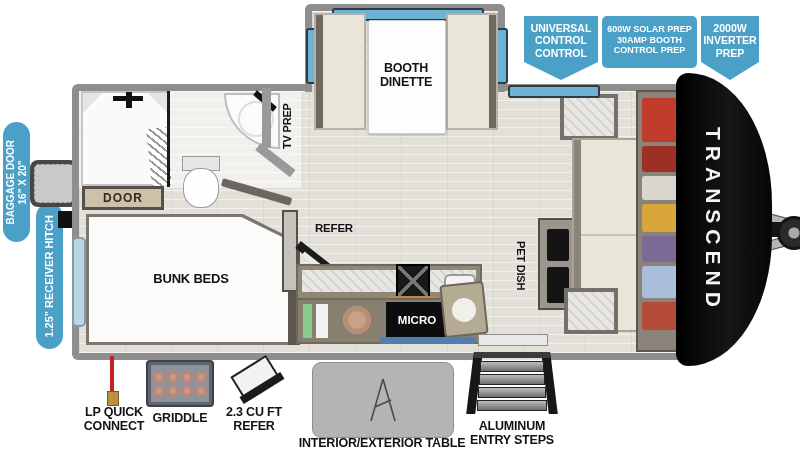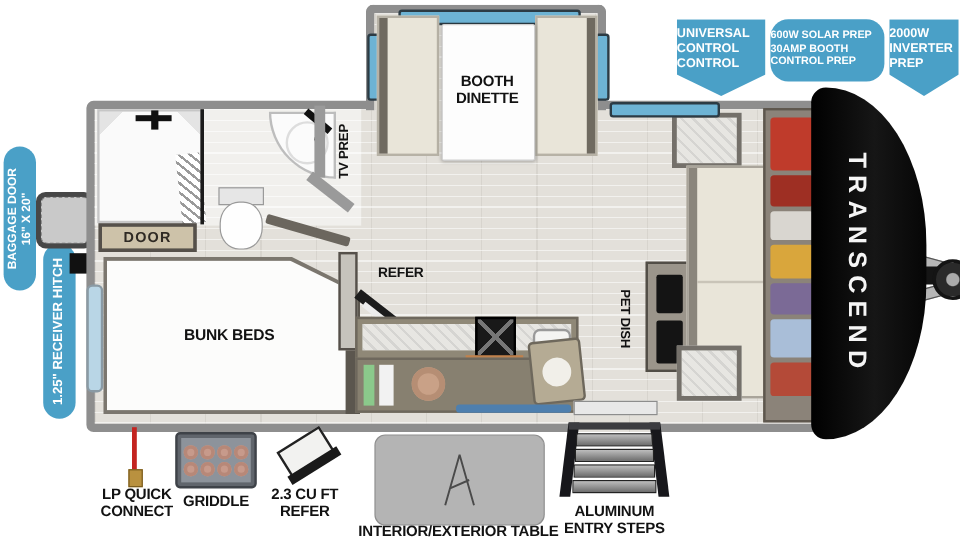--- a/index.html
+++ b/index.html
@@ -1,24 +1,24 @@
 <!DOCTYPE html>
 <html><head>
 <meta charset="utf-8">
 <style>
   html,body{margin:0;padding:0;background:#fff;}
   .canvas{position:relative;width:800px;height:453px;background:#ffffff;overflow:hidden;
           font-family:"Liberation Sans",sans-serif;}
   .abs{position:absolute;}
   
-  .badge{position:absolute;background:#4aa0c7;color:#fff;font-weight:bold;margin-left:40px;}
+  .badge{position:absolute;background:#4aa0c7;color:#fff;font-weight:bold;text-align:center;}
   .badge .bl{display:block;line-height:1.18;}
   .pt-down{clip-path:polygon(0 0,100% 0,100% 72%,50% 100%,0 72%);}
   .pt-up{clip-path:polygon(50% 0,100% 20%,100% 100%,0 100%,0 20%);}
-  .rounded{border-radius:15px;}
+  .rounded{border-radius:5px;}
   
   .pill{position:absolute;background:#4aa0c7;border-radius:14px;color:#fff;font-weight:bold;
         display:flex;align-items:center;justify-content:center;}
   .vtext{writing-mode:vertical-rl;transform:rotate(180deg);white-space:pre-line;
          text-align:center;line-height:1.2;}
   .vtext-down{writing-mode:vertical-rl;white-space:pre-line;text-align:center;line-height:1.1;}
   
   .lbl{position:absolute;color:#121212;font-weight:bold;text-align:center;line-height:1.08;
        white-space:pre-line;letter-spacing:-0.2px;}
   
@@ -130,20 +130,23 @@
   <div class="abs" style="left:296px;top:264px;width:186px;height:38px;background:#8f8877;border:2px solid #6e685d;box-sizing:border-box;">
     <div class="abs marble" style="left:4px;top:4px;right:4px;height:22px;"></div>
   </div>
   <div class="abs" style="left:396px;top:264px;width:34px;height:34px;background:#191919;border:2px solid #000;box-sizing:border-box;background-image:linear-gradient(45deg,transparent 46%,#777 46% 54%,transparent 54%),linear-gradient(-45deg,transparent 46%,#777 46% 54%,transparent 54%);"></div>
   <div class="abs" style="left:388px;top:296px;width:48px;height:7px;background:#c0824e;"></div>
   <div class="abs" style="left:444px;top:274px;width:32px;height:24px;background:#f4f4f2;border:2px solid #9a9a9a;border-radius:6px;box-sizing:border-box;"></div>
   <div class="abs" style="left:296px;top:298px;width:186px;height:46px;background:#878070;border:2px solid #6e685d;box-sizing:border-box;"></div>
   <div class="abs" style="left:303px;top:304px;width:9px;height:34px;background:#8bc98b;"></div>
   <div class="abs" style="left:316px;top:304px;width:12px;height:34px;background:#f2f2f2;"></div>
   <div class="abs" style="left:343px;top:306px;width:28px;height:28px;border-radius:50%;background:#c9a187;box-shadow:inset 0 0 0 5px #b68e74;"></div>
+  <div class="abs" style="left:386px;top:302px;width:62px;height:36px;background:#0d0d0d;display:flex;align-items:center;justify-content:center;">
+    <span style="color:#fff;font-weight:bold;font-size:11.5px;">MICRO</span>
+  </div>
   <div class="abs" style="left:450px;top:303px;width:30px;height:30px;border-radius:50%;background:#eceae5;border:2px solid #b9b9b4;box-sizing:border-box;"></div>
 
   <div class="abs" style="left:442px;top:283px;width:44px;height:53px;background:#b5ab94;border:2px solid #6e685c;border-radius:4px;transform:rotate(-6deg);box-sizing:border-box;">
     <div class="abs" style="left:8px;top:13px;width:24px;height:24px;border-radius:50%;background:#f1efe9;"></div>
   </div>
 
   <div class="abs floor" style="left:478px;top:345px;width:68px;height:15px;"></div>
   <div class="abs" style="left:478px;top:334px;width:68px;height:10px;background:#e8e8e8;border:1px solid #8d8d8d;"></div>
   <div class="abs" style="left:380px;top:337px;width:96px;height:7px;background:#4e7fae;border-radius:3px;"></div>
 

